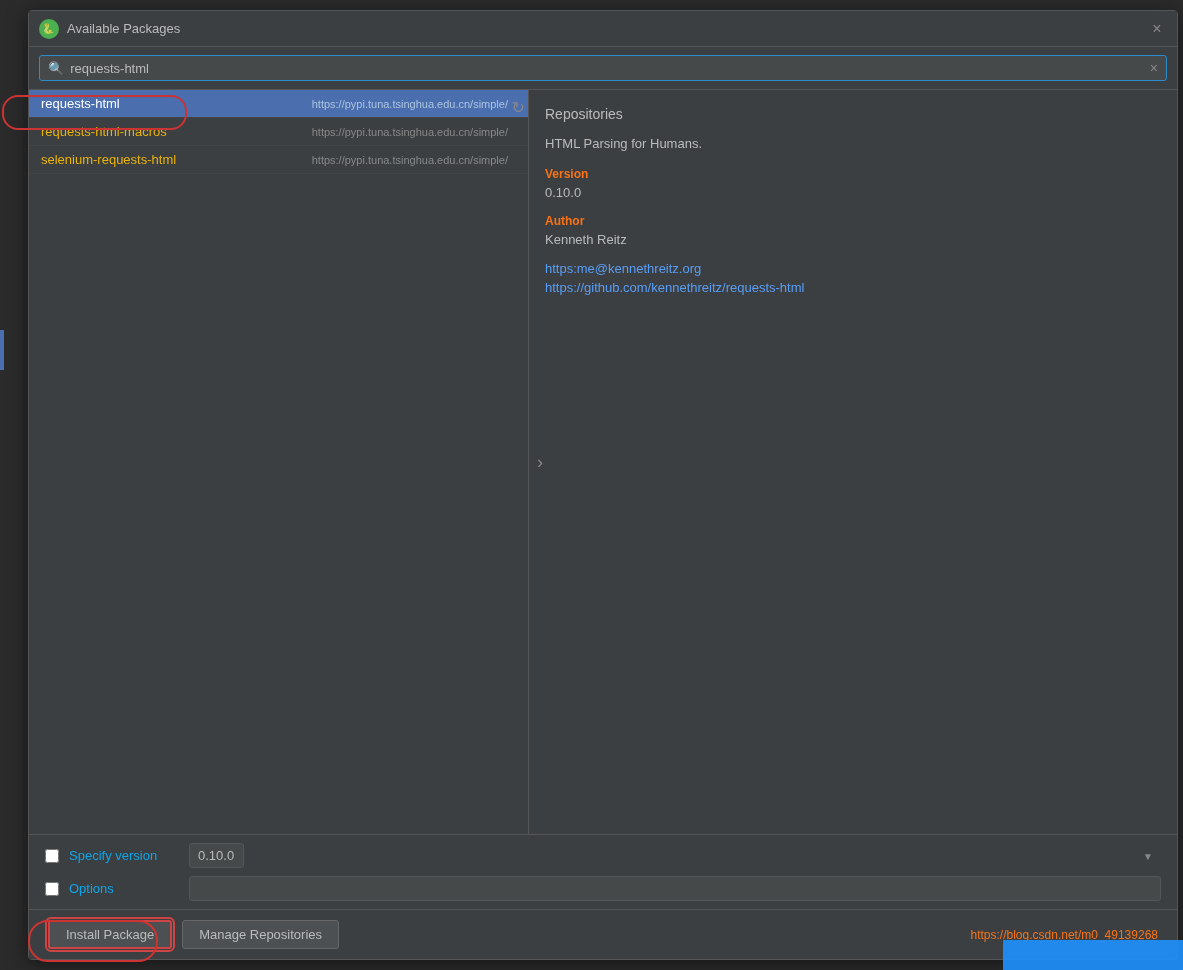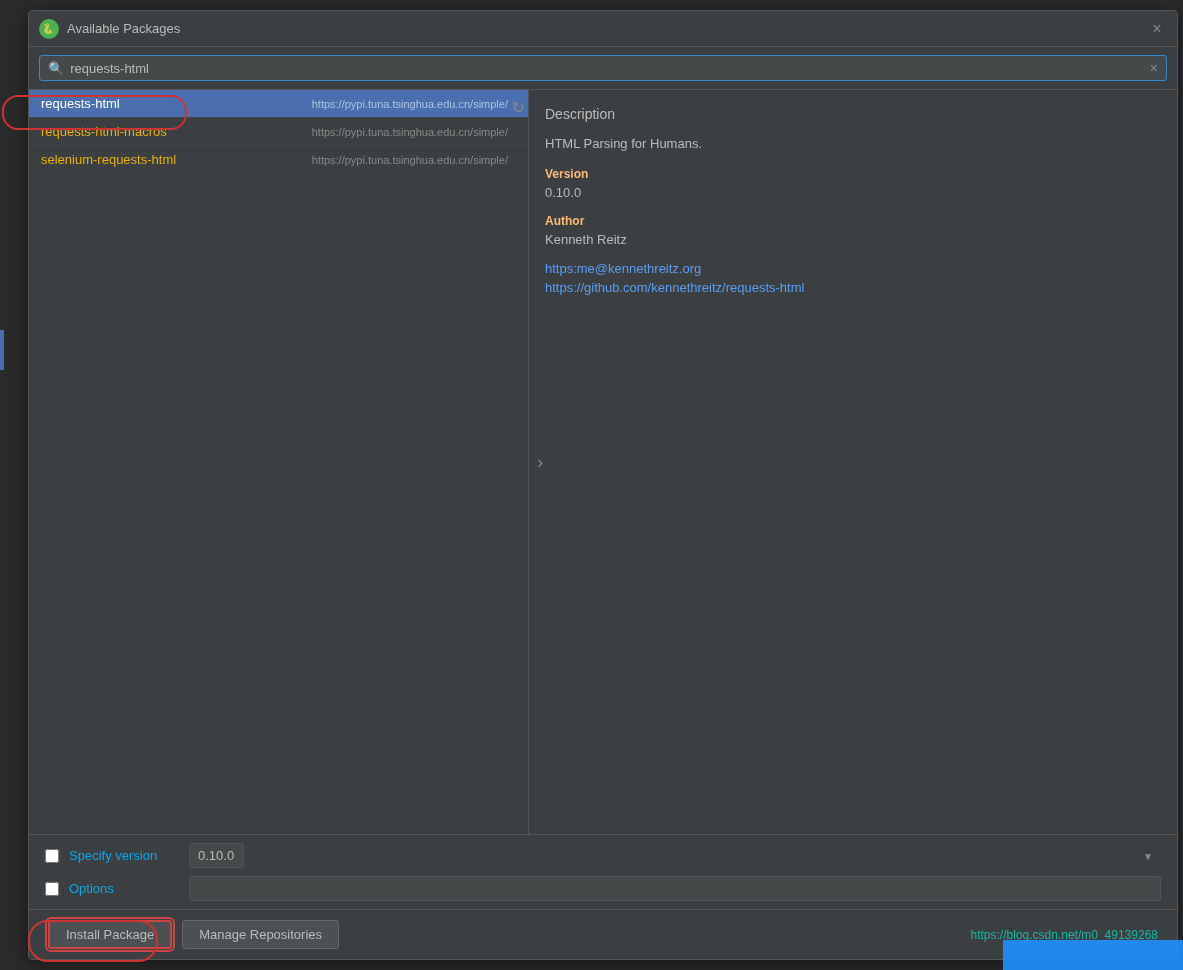--- a/index.html
+++ b/index.html
@@ -190,21 +190,21 @@
       font-weight: normal;
     }
 
     .desc-text {
       color: #bbbbbb;
       font-size: 13px;
       margin-bottom: 16px;
     }
 
     .desc-label {
-      color: #fdba74;
+      color: #f97316;
       font-size: 12px;
       font-weight: 600;
       margin-bottom: 4px;
     }
 
     .desc-value {
       color: #bbbbbb;
       font-size: 13px;
       margin-bottom: 14px;
     }
@@ -317,21 +317,21 @@
       border-radius: 3px;
     }
 
     .btn-install {
       border: 2px solid #cc4444;
       outline: 2px solid #cc4444;
       outline-offset: 1px;
     }
 
     .footer-right {
-      color: #14b8a6;
+      color: #f97316;
       font-size: 12px;
     }
 
     
     .red-circle-left {
       position: absolute;
       left: 2px;
       top: 95px;
       width: 185px;
       height: 35px;
@@ -446,21 +446,21 @@
         </div>
 
       </div>
 
       <div style="position:absolute; right:4px; top:8px; color:#888; font-size:16px; cursor:pointer;">↻</div>
 
       <div class="collapse-arrow">›</div>
     </div>
 
     <div class="description-panel">
-      <h3 class="desc-title">Description</h3>
+      <h3 class="desc-title">Repositories</h3>
 
       <p class="desc-text">HTML Parsing for Humans.</p>
 
       <div class="desc-label">Version</div>
       <div class="desc-value">0.10.0</div>
 
       <div class="desc-label">Author</div>
       <div class="desc-value">Kenneth Reitz</div>
 
       <a class="desc-link" href="#">https:me@kennethreitz.org</a>

